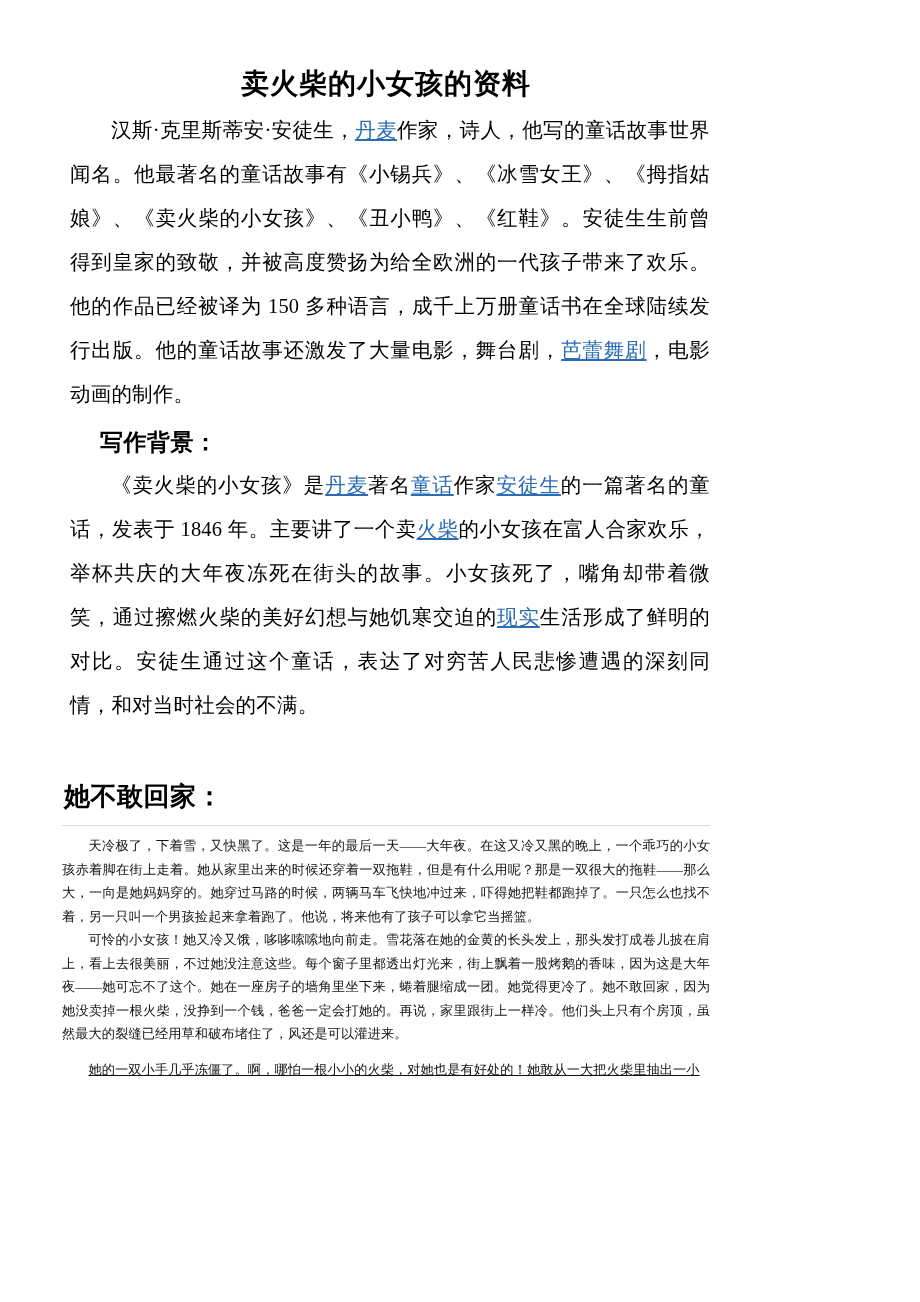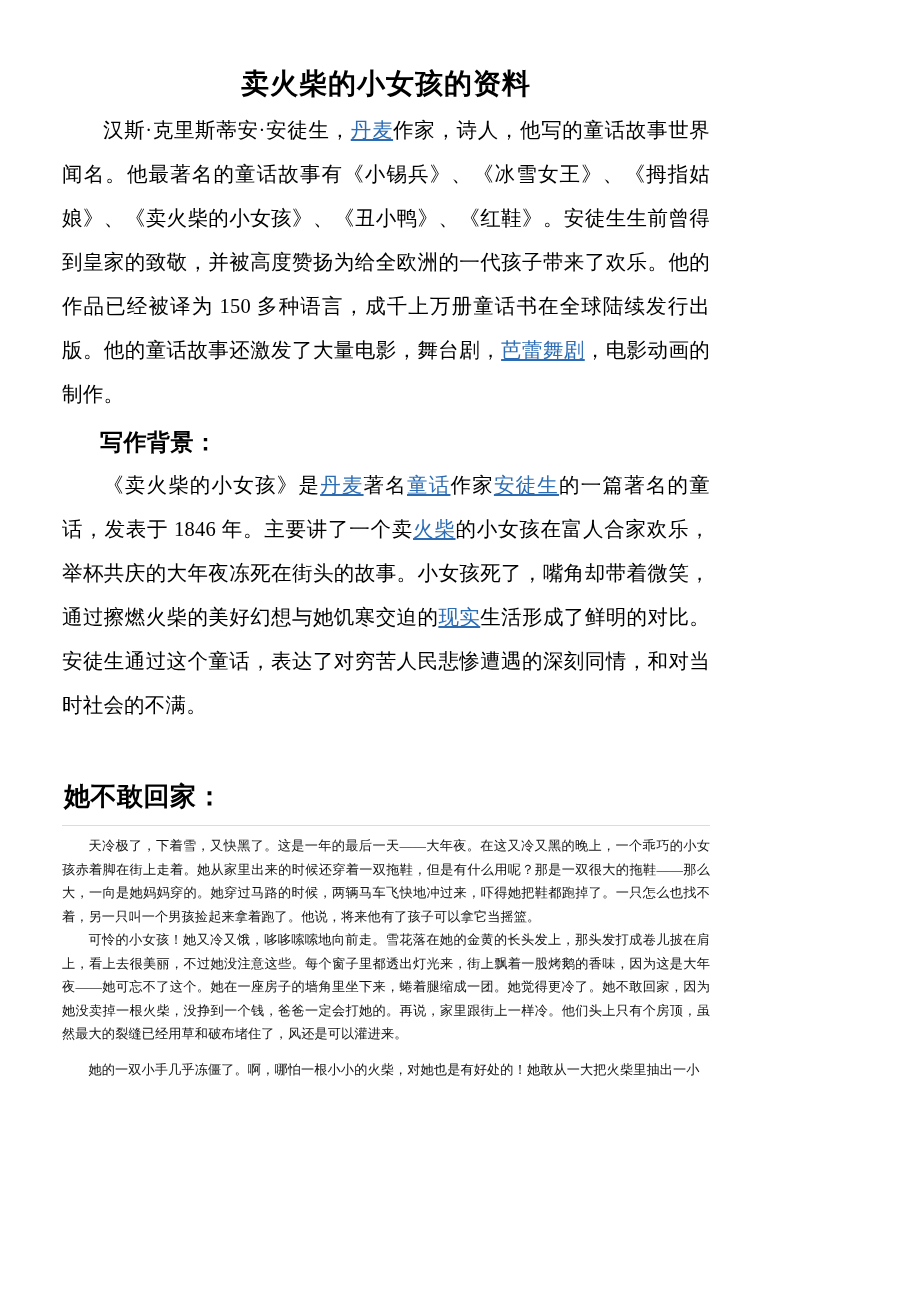--- a/index.html
+++ b/index.html
@@ -44,21 +44,21 @@
     letter-spacing: 0.5px;
   }
 
   
   .para {
     font-size: 20.5px;
     line-height: 44px;
     text-align: justify;
     text-justify: inter-ideograph;
     text-indent: 2em;
-    margin: 0 0 0 0;
+    margin: 0 0 0 8px;
     letter-spacing: 0.2px;
   }
 
   
   .lnk {
     color: #2b6cb5;
     text-decoration: underline;
     text-underline-offset: 2px;
   }
 
@@ -83,21 +83,21 @@
   .story {
     font-size: 13.2px;
     line-height: 23.5px;
     text-align: justify;
     text-justify: inter-ideograph;
     text-indent: 2em;
     margin: 0;
     color: #111111;
     letter-spacing: 0.1px;
   }
-  .story.gap { margin-top: 12px; }
+  .story.gap { margin-top: 12px; text-decoration: underline; }
 </style>
 </head>
 <body>
 
 <div class="page">
 
   <h1 class="doc-title">卖火柴的小女孩的资料</h1>
 
   <p class="para">汉斯·克里斯蒂安·安徒生，<a class="lnk" href="#">丹麦</a>作家，诗人，他写的童话故事世界闻名。他最著名的童话故事有《小锡兵》、《冰雪女王》、《拇指姑娘》、《卖火柴的小女孩》、《丑小鸭》、《红鞋》。安徒生生前曾得到皇家的致敬，并被高度赞扬为给全欧洲的一代孩子带来了欢乐。他的作品已经被译为 150 多种语言，成千上万册童话书在全球陆续发行出版。他的童话故事还激发了大量电影，舞台剧，<a class="lnk" href="#">芭蕾舞剧</a>，电影动画的制作。</p>
 

